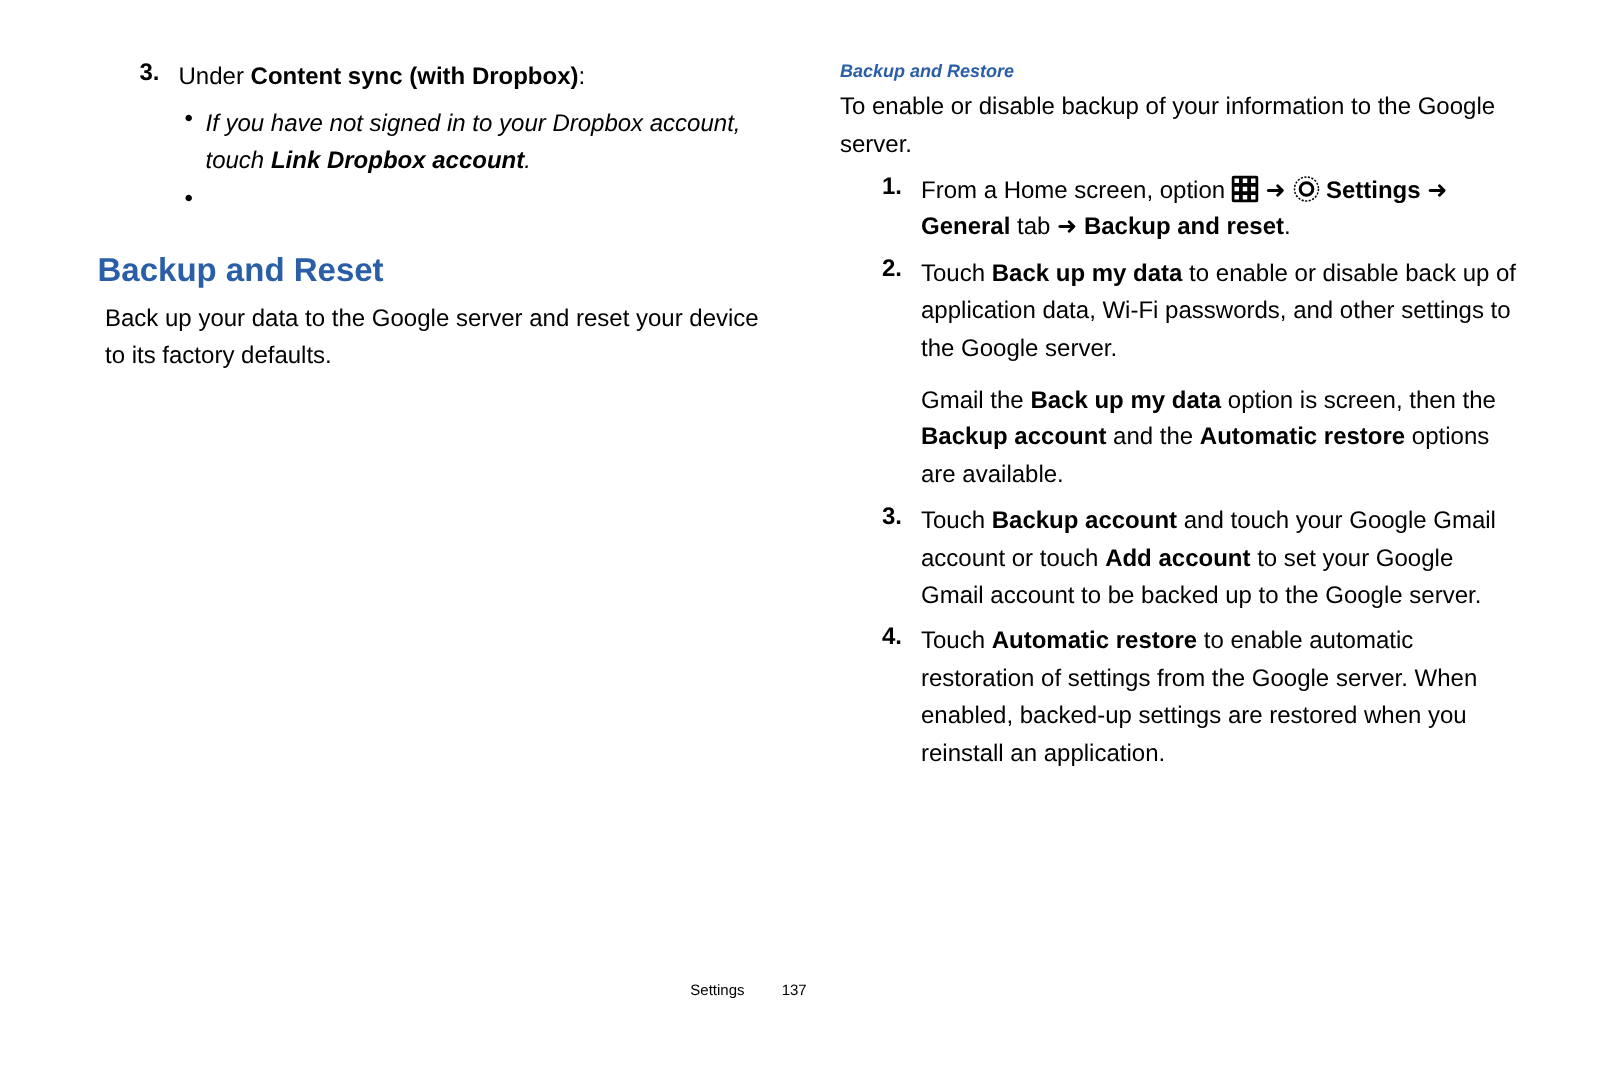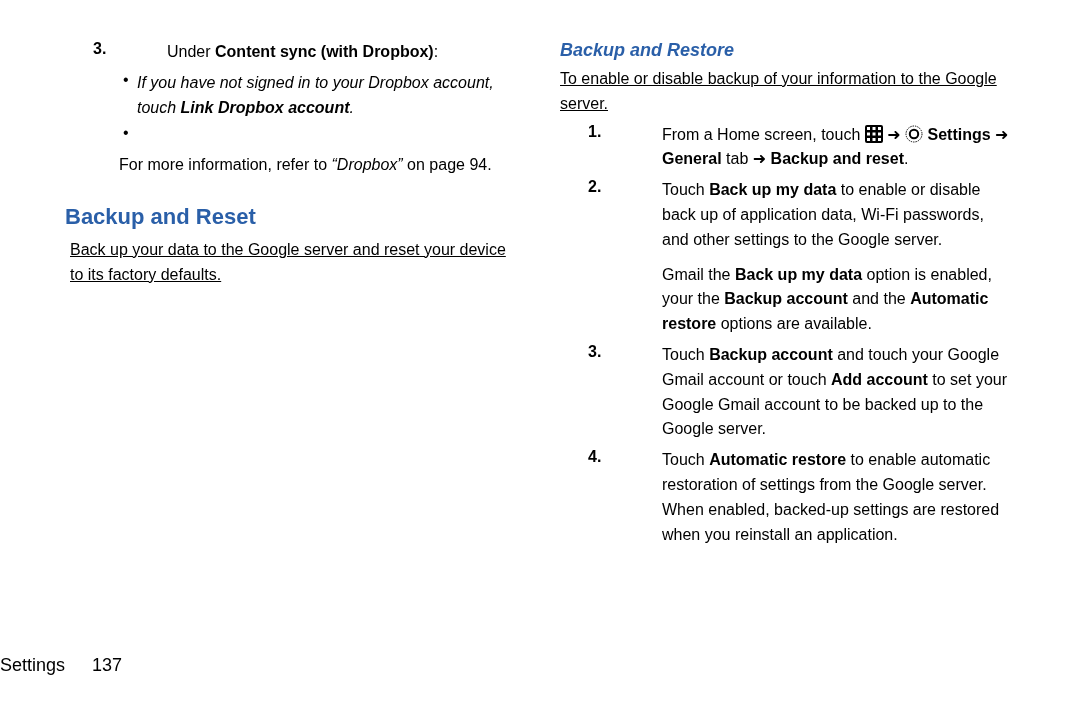--- a/index.html
+++ b/index.html
@@ -28,64 +28,62 @@
     color: #2a5fa8;
     font-weight: bold;
     font-size: 22px;
     margin: 25px 0 8px 0;
     font-family: Arial, Helvetica, sans-serif;
   }
   .heading-blue-italic {
     color: #2a5fa8;
     font-weight: bold;
     font-style: italic;
-    font-size: 18px;
+    font-size: 12px;
     margin: 0 0 6px 0;
   }
   .body {
     line-height: 1.55;
     margin: 0 0 6px 0;
-    text-decoration: underline;
   }
   .numitem {
     display: flex;
     padding-left: 28px;
     margin-bottom: 6px;
   }
   .num {
     font-weight: bold;
     min-width: 26px;
   }
   .numcontent {
     flex: 1;
     line-height: 1.55;
-    margin-left: 48px;
   }
   .bullet {
     display: flex;
     padding-left: 58px;
     margin-bottom: 4px;
   }
   .dot {
     min-width: 14px;
   }
   .bcontent {
     flex: 1;
     line-height: 1.55;
     font-style: italic;
   }
   .indent {
     padding-left: 54px;
     line-height: 1.65;
     margin-top: 10px;
   }
   .footer {
-    text-align: left;
+    text-align: center;
     padding-right: 82px;
-    font-size: 18px;
+    font-size: 10px;
     color: #000;
   }
   .footer .pg {
     margin-left: 22px;
   }
   svg.inline-icon {
     vertical-align: -3px;
     width: 18px;
     height: 18px;
   }
@@ -108,38 +106,35 @@
       <div class="dot">•</div>
       <div class="bcontent">
         <span>If you have not signed in to your Dropbox account, touch </span><b>Link Dropbox account</b><span>.</span>
       </div>
     </div>
 
     <div class="bullet">
       <div class="dot">•</div>
     </div>
 
-    <div class="indent">
-      <span>For more information, refer to </span><i>“Dropbox”</i><span> on page 94.</span>
-    </div>
 
     <div class="heading-blue">Backup and Reset</div>
     <div class="body" style="padding-left:5px;">Back up your data to the Google server and reset your device to its factory defaults.</div>
 
   </div>
 
   <div class="col">
 
     <div class="heading-blue-italic">Backup and Restore</div>
     <div class="body">To enable or disable backup of your information to the Google server.</div>
 
     <div class="numitem">
       <div class="num">1.</div>
       <div class="numcontent">
-        <span>From a Home screen, touch </span>
+        <span>From a Home screen, option </span>
         
         <svg class="inline-icon" viewBox="0 0 18 18">
           <rect x="0" y="0" width="18" height="18" rx="2" fill="#000"></rect>
           <g fill="#fff">
             <rect x="2" y="2" width="3" height="3"></rect>
               <rect x="7.5" y="2" width="3" height="3"></rect>
               <rect x="13" y="2" width="3" height="3"></rect>
             <rect x="2" y="7.5" width="3" height="3"></rect>
               <rect x="7.5" y="7.5" width="3" height="3"></rect>
               <rect x="13" y="7.5" width="3" height="3"></rect>
@@ -156,21 +151,21 @@
         </svg>
         <b>Settings</b><span> ➜ </span><b>General</b><span> tab </span><span>➜ </span><b>Backup and reset</b><span>.</span>
       </div>
     </div>
 
     <div class="numitem">
       <div class="num">2.</div>
       <div class="numcontent">
         <span>Touch </span><b>Back up my data</b><span> to enable or disable back up of application data, Wi-Fi passwords, and other settings to the Google server.</span>
         <div style="height:10px"></div>
-        <span>Gmail the </span><b>Back up my data</b><span> option is enabled, your the </span><b>Backup account</b><span> and the </span><b>Automatic restore</b><span> options are available.</span>
+        <span>Gmail the </span><b>Back up my data</b><span> option is screen, then the </span><b>Backup account</b><span> and the </span><b>Automatic restore</b><span> options are available.</span>
       </div>
     </div>
 
     <div class="numitem">
       <div class="num">3.</div>
       <div class="numcontent">
         <span>Touch </span><b>Backup account</b><span> and touch your Google Gmail account or touch </span><b>Add account</b><span> to set your Google Gmail account to be backed up to the Google server.</span>
       </div>
     </div>
 

